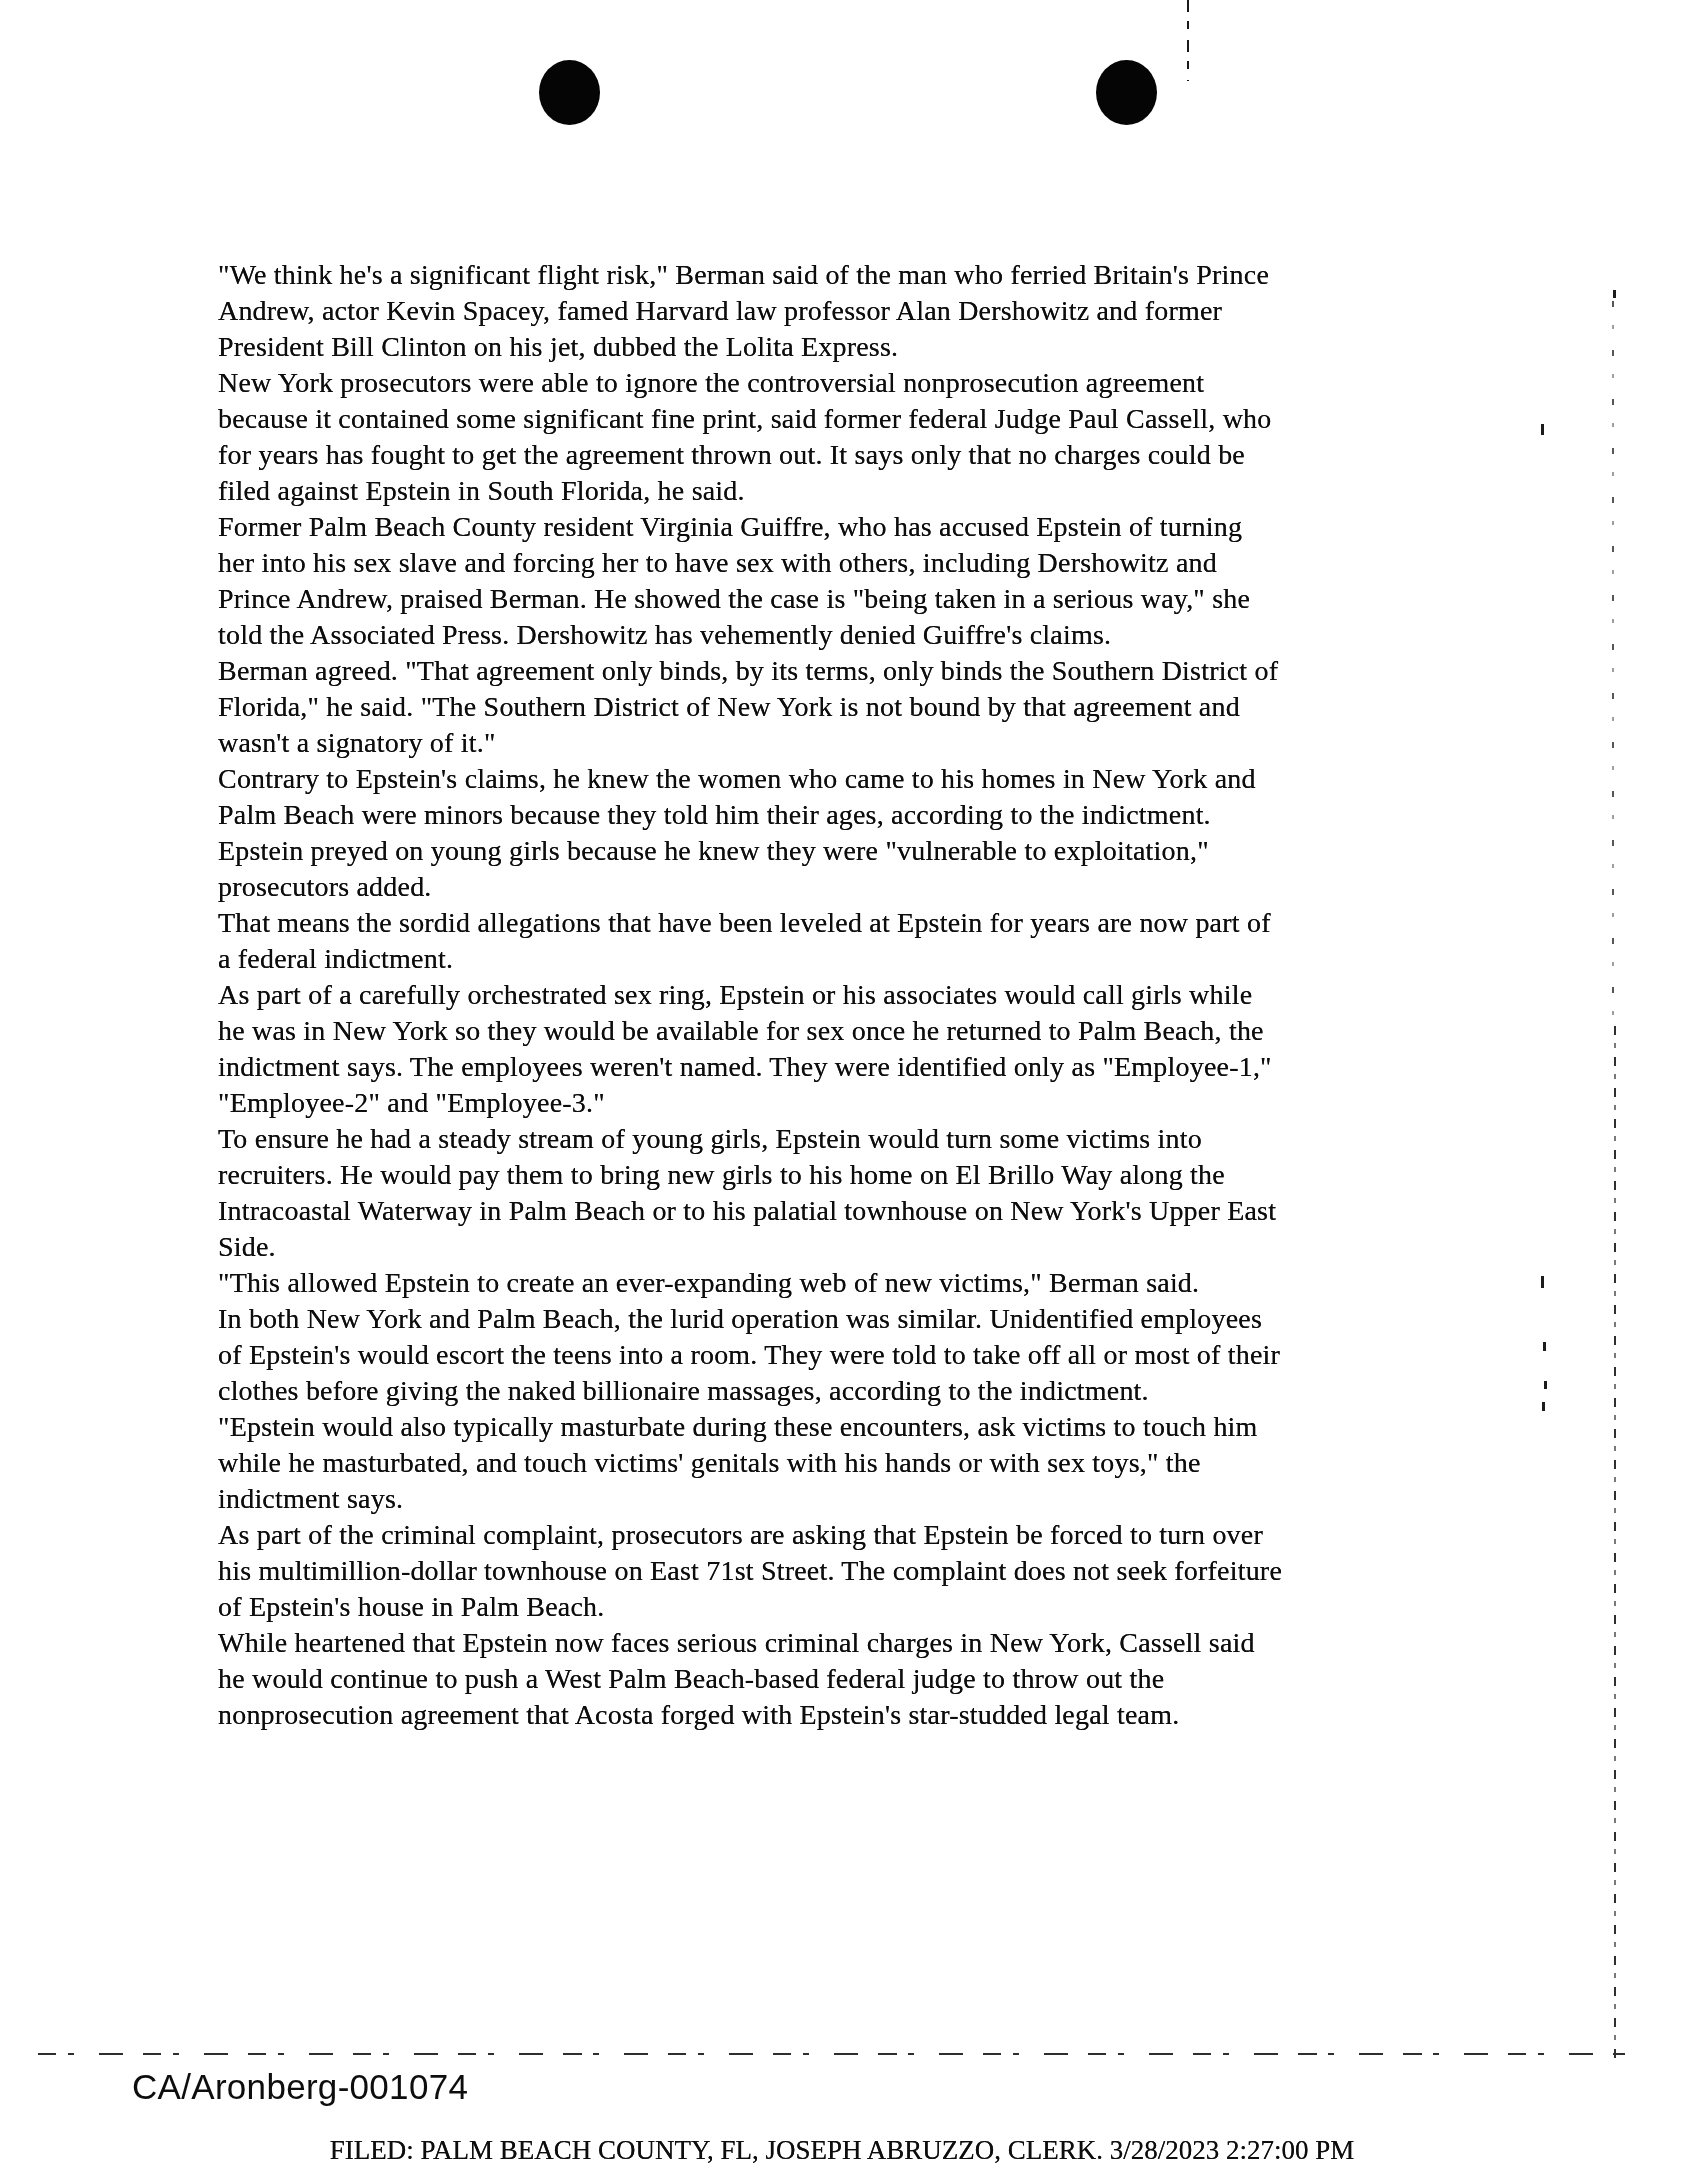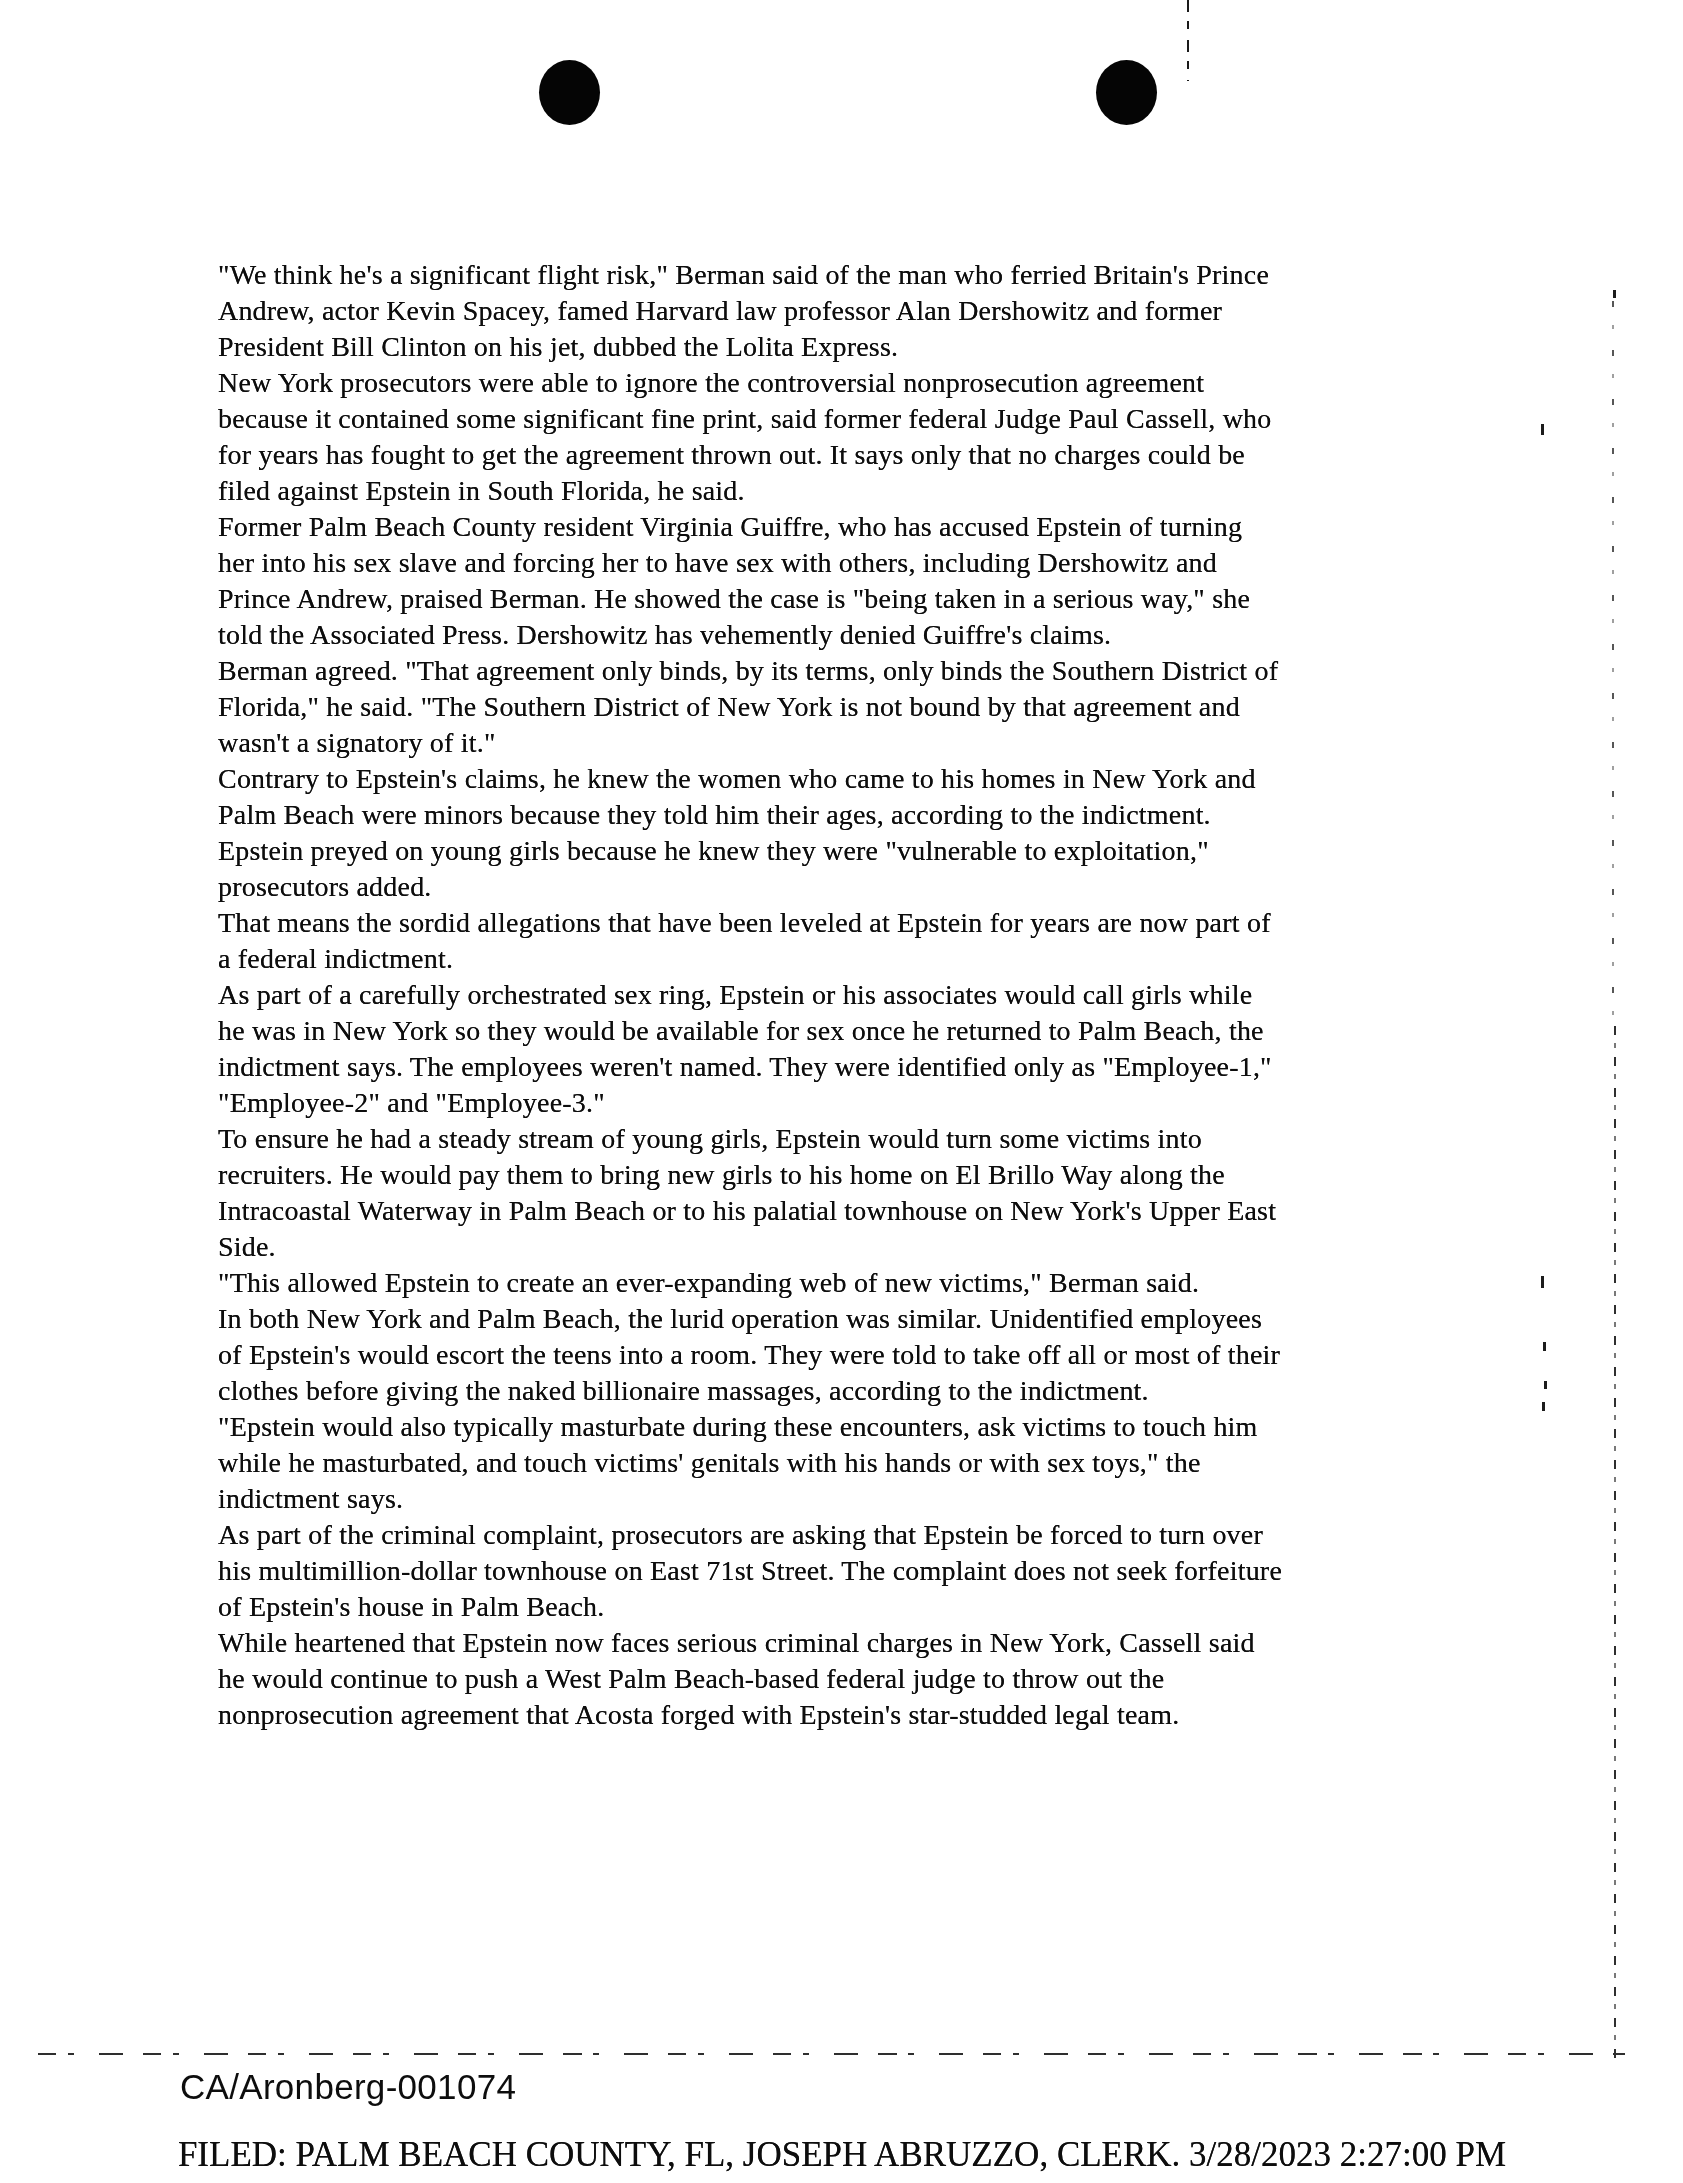--- a/index.html
+++ b/index.html
@@ -74,29 +74,28 @@
       #2e2e2e 61px 85px, transparent 85px 105px);
   }
 
   .bates {
     position: absolute;
     left: 132px; top: 2067px;
     font-family: "Liberation Sans", sans-serif;
     font-size: 35px;
     letter-spacing: 0.3px;
     color: #0d0d0d;
-    margin-left: 48px;
   }
 
   .filed-stamp {
     position: absolute;
     left: 50%; top: 2135px;
     transform: translateX(-50%);
     font-family: "Liberation Serif", serif;
-    font-size: 35px;
+    font-size: 27px;
     color: #0d0d0d;
     white-space: nowrap;
     text-shadow: 0 0 0.4px #333;
   }
 </style>
 </head>
 <body>
 
 <div class="page">
 

